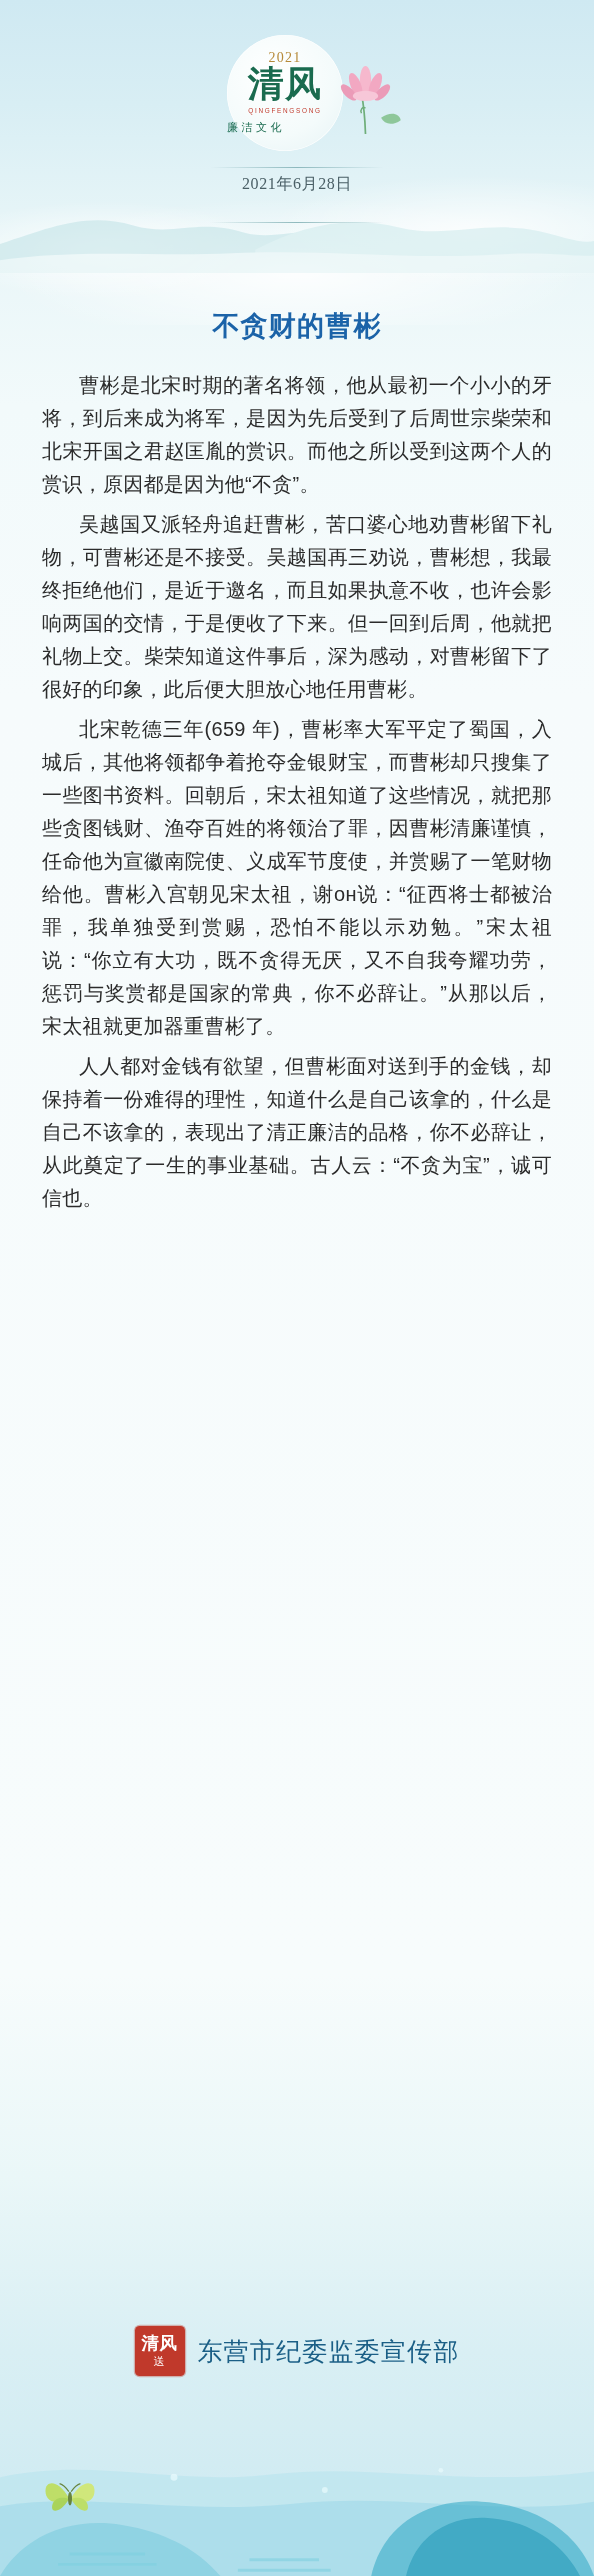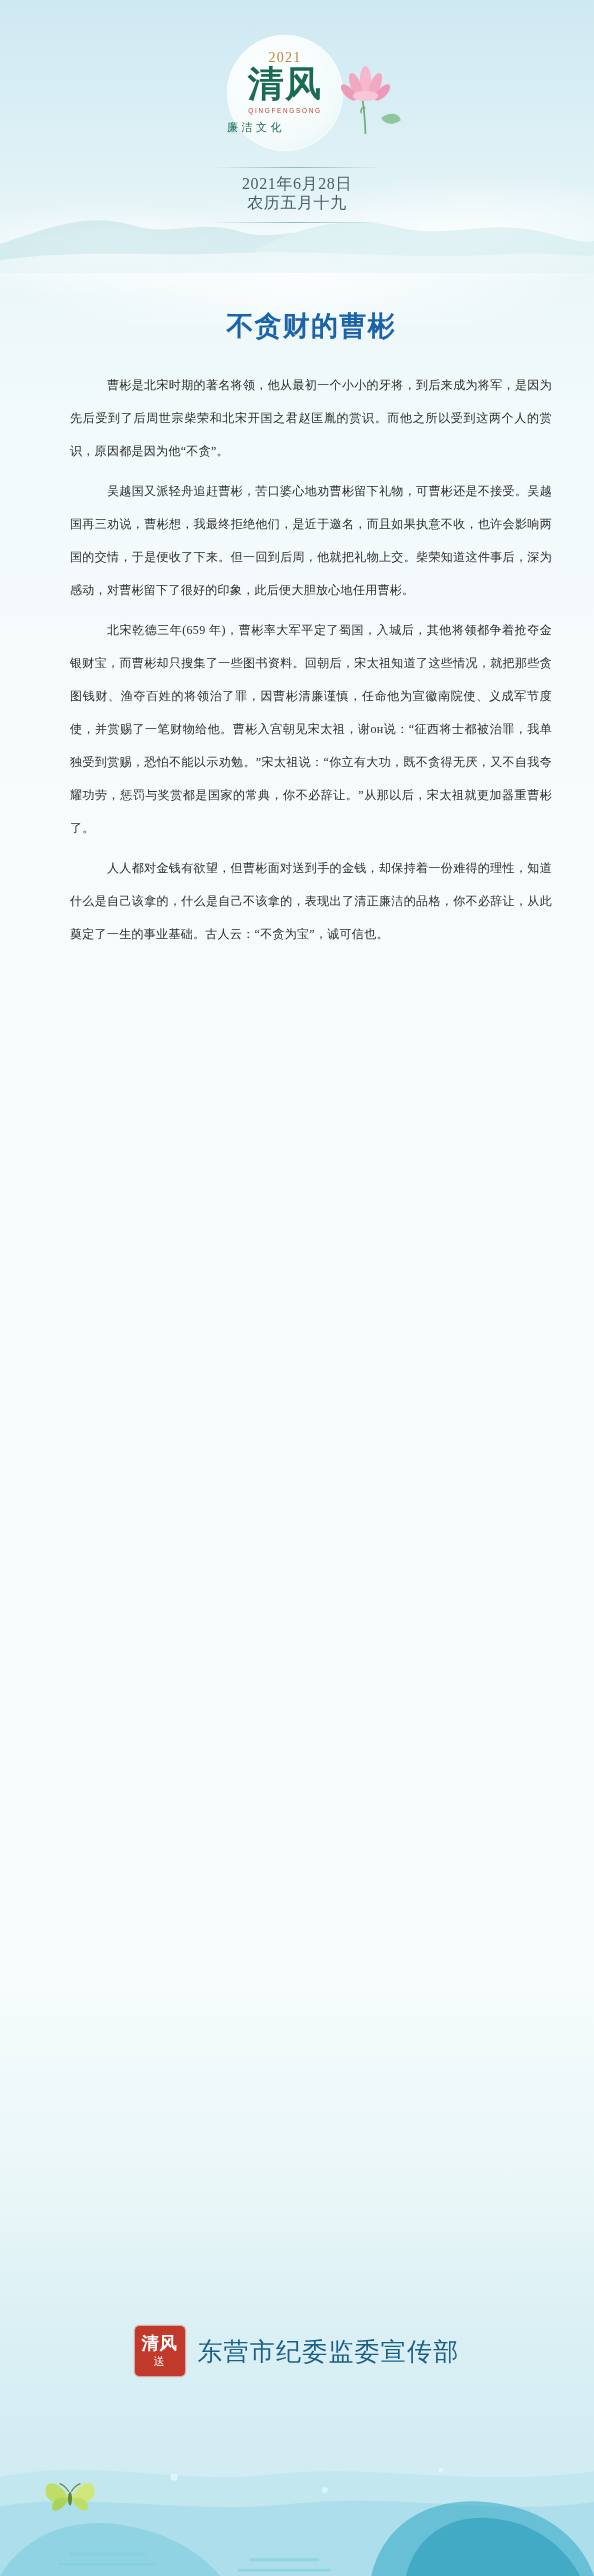--- a/index.html
+++ b/index.html
@@ -133,42 +133,41 @@
     top: 167px;
     width: 174px;
     height: 0.6px;
     background: linear-gradient(90deg, rgba(120,170,175,0), rgba(120,170,175,.8), rgba(120,170,175,0));
   }
   .divider.d2 { top: 222px; }
 
   
   .article {
     position: relative;
-    padding: 35px 42px 0 54px;
-    margin-left: 16px;
+    padding: 35px 42px 0 42px;
   }
   .article h1 {
     margin: 0 0 25.5px 0;
     text-align: center;
     font-size: 27px;
     line-height: 35px;
     color: #1b63a8;
     font-weight: bold;
     font-family: "DejaVu Serif", serif;
     letter-spacing: 1.2px;
   }
   .article p {
     margin: 0 0 7px 0;
-    font-size: 12px;
+    font-size: 20px;
     line-height: 33px;
     color: #2b2b2b;
     text-align: justify;
     text-indent: 37px;
     letter-spacing: 0.3px;
-    font-family: Liberation Serif, serif;
+    font-family: Liberation Sans, sans-serif;
   }
 
   
   .footer {
     position: absolute;
     left: 0; bottom: 0;
     width: 594px;
     height: 302px;
   }
   .footer-waves {
@@ -247,21 +246,20 @@
           <ellipse cx="94" cy="68" rx="8" ry="18" transform="rotate(44 94 68)" fill="#eb9bb8"></ellipse>
           <ellipse cx="65" cy="74" rx="22" ry="9" fill="#f7c7d8"></ellipse>
           <path d="M92,112 C108,100 124,104 126,116 C112,126 98,124 92,112 Z" fill="#8ec79a"></path>
         </g>
       </svg>
     </div>
 
     <div class="divider"></div>
     <div class="date-block">
       <div>2021年6月28日</div>
-      <div>农历五月十九</div>
     </div>
     <div class="divider d2"></div>
   </div>
 
   <div class="article">
     <h1>不贪财的曹彬</h1>
 
     <p>曹彬是北宋时期的著名将领，他从最初一个小小的牙将，到后来成为将军，是因为先后受到了后周世宗柴荣和北宋开国之君赵匡胤的赏识。而他之所以受到这两个人的赏识，原因都是因为他“不贪”。</p>
     <p>吴越国又派轻舟追赶曹彬，苦口婆心地劝曹彬留下礼物，可曹彬还是不接受。吴越国再三劝说，曹彬想，我最终拒绝他们，是近于邀名，而且如果执意不收，也许会影响两国的交情，于是便收了下来。但一回到后周，他就把礼物上交。柴荣知道这件事后，深为感动，对曹彬留下了很好的印象，此后便大胆放心地任用曹彬。</p>
     <p>北宋乾德三年(659 年)，曹彬率大军平定了蜀国，入城后，其他将领都争着抢夺金银财宝，而曹彬却只搜集了一些图书资料。回朝后，宋太祖知道了这些情况，就把那些贪图钱财、渔夺百姓的将领治了罪，因曹彬清廉谨慎，任命他为宣徽南院使、义成军节度使，并赏赐了一笔财物给他。曹彬入宫朝见宋太祖，谢он说：“征西将士都被治罪，我单独受到赏赐，恐怕不能以示劝勉。”宋太祖说：“你立有大功，既不贪得无厌，又不自我夸耀功劳，惩罚与奖赏都是国家的常典，你不必辞让。”从那以后，宋太祖就更加器重曹彬了。</p>

